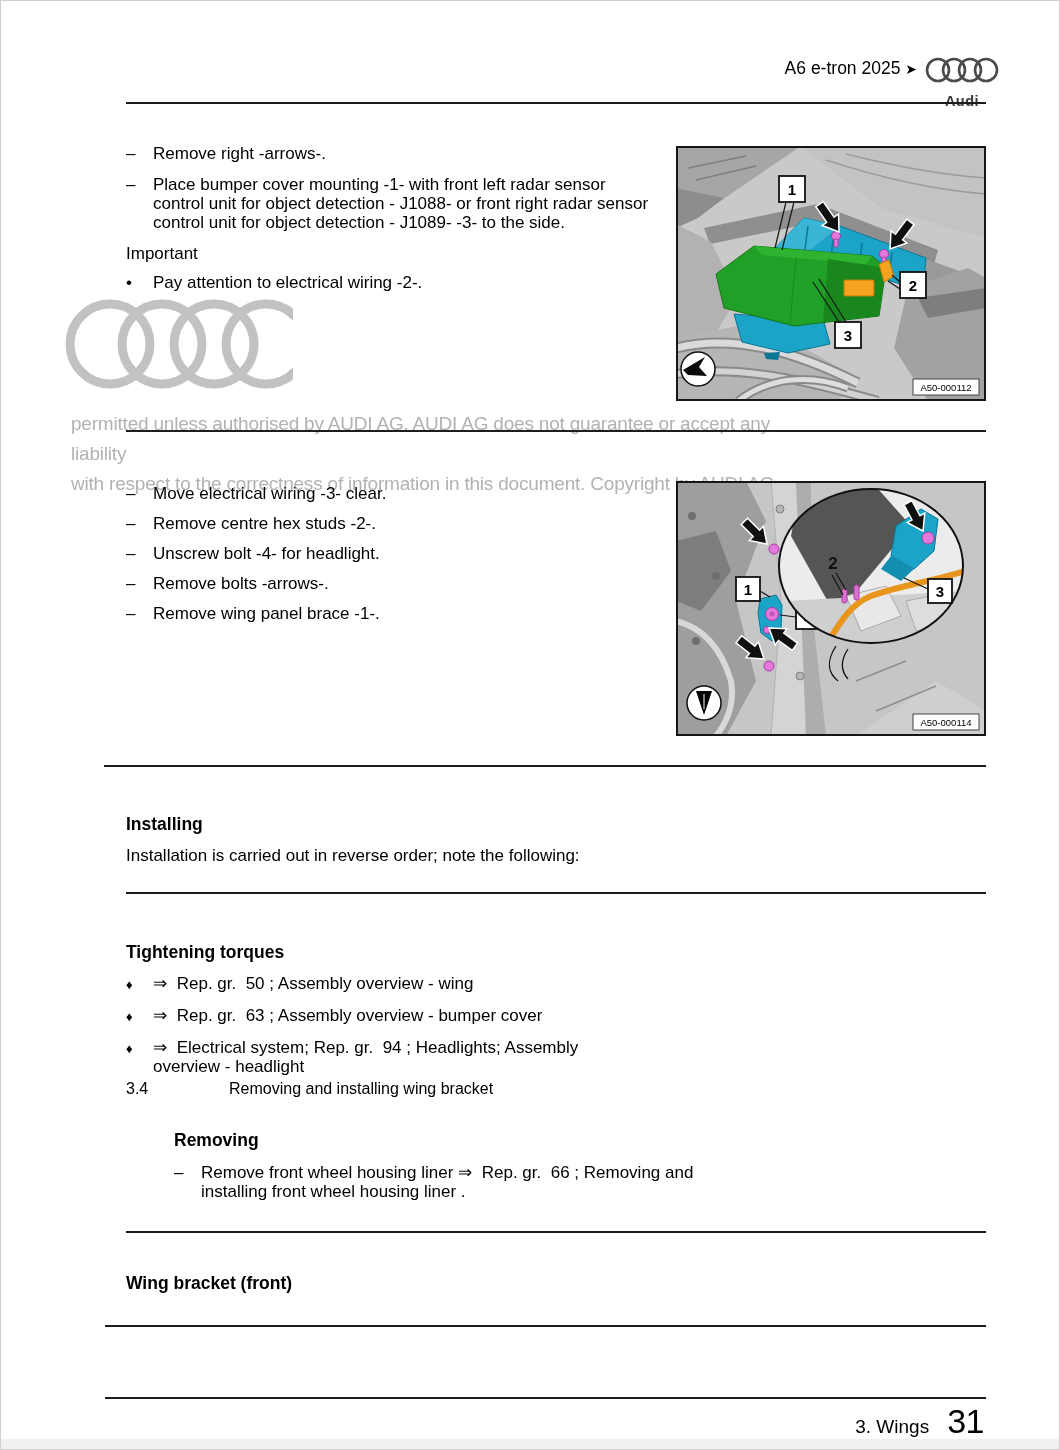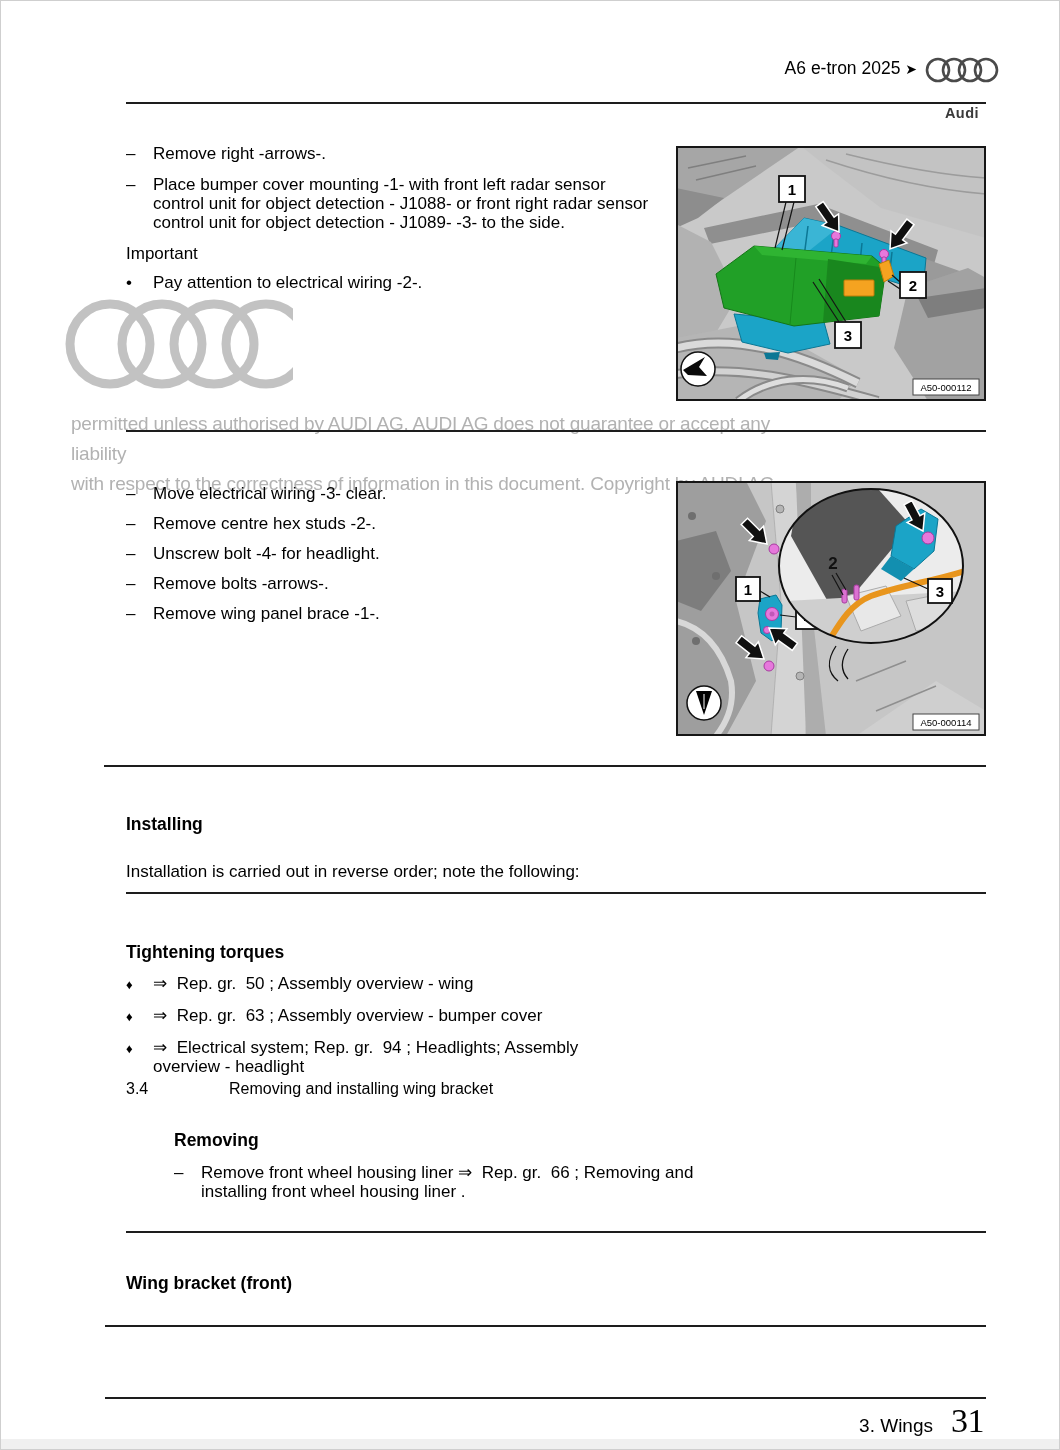--- a/index.html
+++ b/index.html
@@ -8,58 +8,58 @@
     font-family:"Liberation Sans",sans-serif;color:#000;
     overflow:hidden;border:1px solid #cfcfcf;box-sizing:border-box;
   }
   .abs{position:absolute;}
   .z1{z-index:1}.z2{z-index:2}
 
   
   .hdr-text{top:56px;right:142px;font-size:17.5px;line-height:23px;color:#000;}
   .hdr-arrow{font-size:14px;}
   .logo{top:54px;left:922px;width:78px;text-align:center;}
-  .logo-wordmark{font-weight:bold;font-size:14.5px;letter-spacing:.5px;color:#3a3a3a;margin-top:16px;}
+  .logo-wordmark{font-weight:bold;font-size:14.5px;letter-spacing:.5px;color:#3a3a3a;margin-top:4px;}
 
   
   .rule{position:absolute;background:#1d1d1d;z-index:2;}
 
   
   .wm-rings{left:64px;top:296px;opacity:.8;}
   .wm-text{left:70px;top:408px;width:750px;font-size:19px;line-height:30px;color:#b2b2b2;letter-spacing:-.2px;}
 
   
   .blk{z-index:2;}
   .li{display:flex;margin-bottom:11px;}
   .li .b{flex:0 0 27px;font-size:17px;line-height:19px;}
   .li .t{width:505px;font-size:17px;line-height:19px;white-space:pre-wrap;}
   .mb12{margin-bottom:12px;}
   .note-title{font-size:17px;line-height:19px;margin-bottom:10px;}
   .subhead{font-size:17.5px;font-weight:bold;line-height:20px;}
-  .body-text{font-size:17px;line-height:20px;margin-top:28px;width:540px;}
+  .body-text{font-size:17px;line-height:20px;margin-top:12px;width:540px;}
   .tq{display:flex;margin-bottom:12px;}
   .tq .d{flex:0 0 27px;font-size:13px;line-height:19px;padding-top:1px;}
   .tq .t{width:492px;font-size:17px;line-height:19px;white-space:pre-wrap;}
   .h34{left:125px;top:1079px;display:flex;font-size:16px;font-weight:normal;z-index:2;}
   .h34 .num{width:103px;}
   .rm-item{display:flex;margin-top:13px;}
   .rm-item .b{flex:0 0 27px;font-size:17px;line-height:19px;}
   .rm-item .t{width:497px;font-size:17px;line-height:19px;white-space:pre-wrap;}
 
   
   .fig{width:310px;height:255px;z-index:3;background:#fff;}
   .fig svg{display:block;}
   svg text.co{font-family:"Liberation Sans",sans-serif;font-weight:bold;font-size:15px;text-anchor:middle;fill:#000;}
   svg text.lbl{font-family:"Liberation Sans",sans-serif;font-size:9.5px;text-anchor:middle;fill:#000;}
   svg text.co-big{font-family:"Liberation Sans",sans-serif;font-weight:bold;font-size:17px;text-anchor:middle;fill:#111;}
 
   
   .footer{top:1401px;right:75px;display:flex;align-items:baseline;gap:18px;z-index:2;}
   .footer-chapter{font-size:19px;}
-  .footer-page{font-size:34px;font-family:Liberation Serif, serif;letter-spacing:-.5px;}
+  .footer-page{font-size:34px;font-family:Liberation Sans, sans-serif;letter-spacing:-.5px;}
   .bottom-strip{left:0;right:0;bottom:0;height:10px;background:#f0f0f0;z-index:4;}
 </style>
 </head>
 <body>
 
 <div class="page">
 
   <div class="abs z1 wm-rings">
     <svg width="228" height="94" viewBox="0 0 228 94">
       <g fill="none" stroke="#b4b4b4" stroke-width="9">

